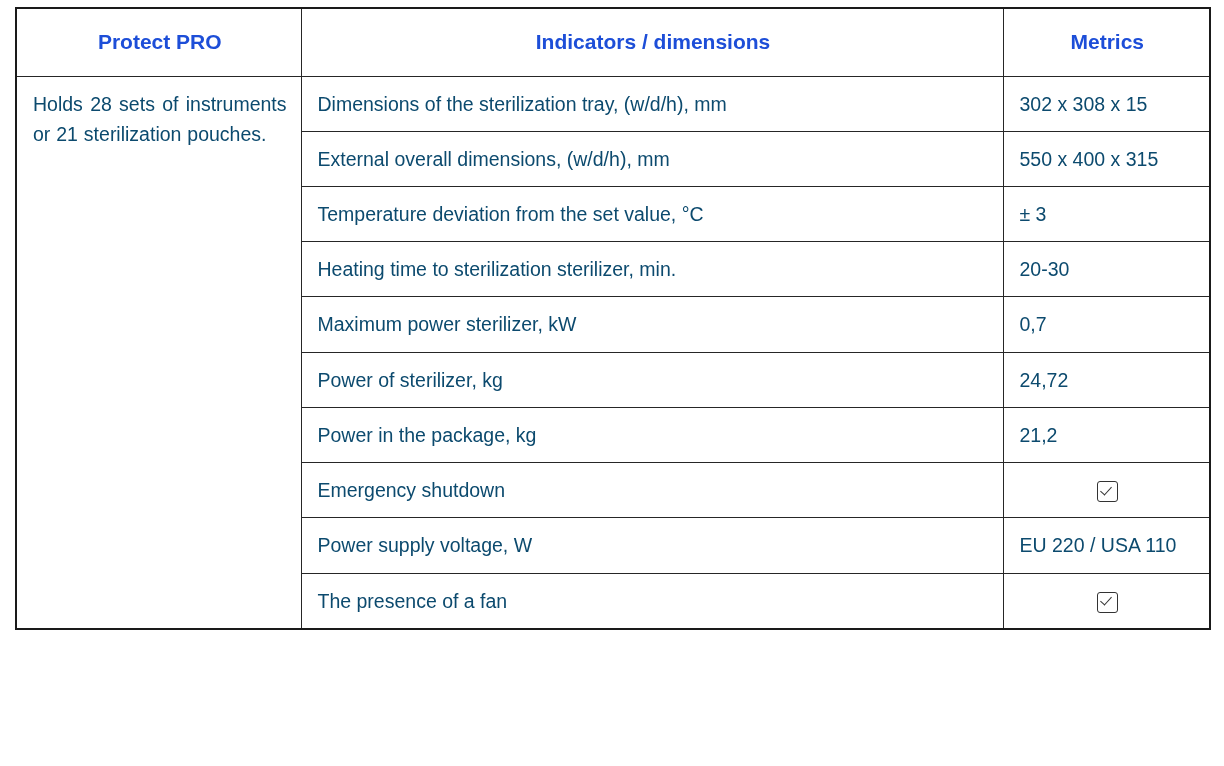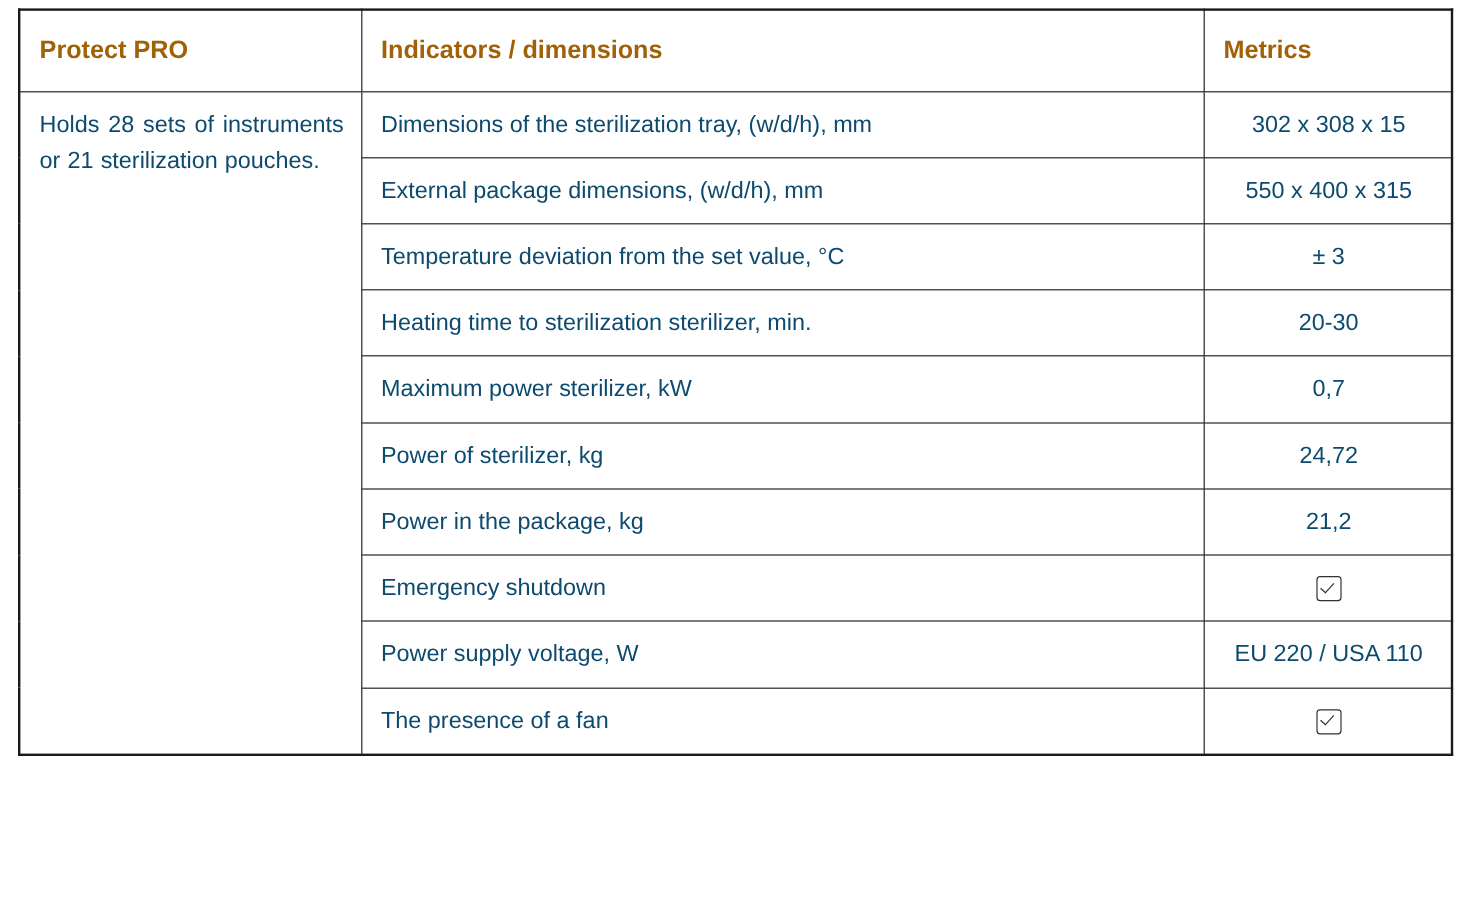--- a/index.html
+++ b/index.html
@@ -33,38 +33,37 @@
     font-size: 19.5px;
     line-height: 1.55;
     font-weight: 400;
     color: #0c4a6e;
   }
   .spec-table thead th {
     font-size: 21px;
     font-weight: 700;
     padding-top: 17px;
     padding-bottom: 17px;
-    color: #a16207;
-    text-align: left;
+    color: #1d4ed8;
+    text-align: center;
   }
   .th-metrics { text-align: center; }
 
   .desc-cell {
     text-align: justify;
     text-align-last: left;
     padding: 16px 16px 14px 16px;
     line-height: 1.7;
     font-size: 19.5px;
     word-spacing: 0.5px;
   }
   .metric-cell {
     font-size: 19.5px;
     line-height: 1.55;
     padding-left: 16px;
-    text-align: center;
   }
   .metric-center {
     text-align: center;
     padding-left: 14px;
   }
 
   .check-box {
     display: inline-block;
     width: 19px;
     height: 19px;
@@ -101,21 +100,21 @@
       <th class="th-metrics">Metrics</th>
     </tr>
   </thead>
   <tbody id="table-body">
   <tr>
         <td class="desc-cell" rowspan="10">Holds 28 sets of instruments or 21 sterilization pouches.</td>
         <td>Dimensions of the sterilization tray, (w/d/h), mm</td>
         <td class="metric-cell">302 x 308 x 15</td>
       </tr>
       <tr>
-        <td>External package dimensions, (w/d/h), mm</td>
+        <td>External overall dimensions, (w/d/h), mm</td>
         <td class="metric-cell">550 x 400 x 315</td>
       </tr>
       <tr>
         <td>Temperature deviation from the set value, °C</td>
         <td class="metric-cell">± 3</td>
       </tr>
       <tr>
         <td>Heating time to sterilization sterilizer, min.</td>
         <td class="metric-cell">20-30</td>
       </tr>

